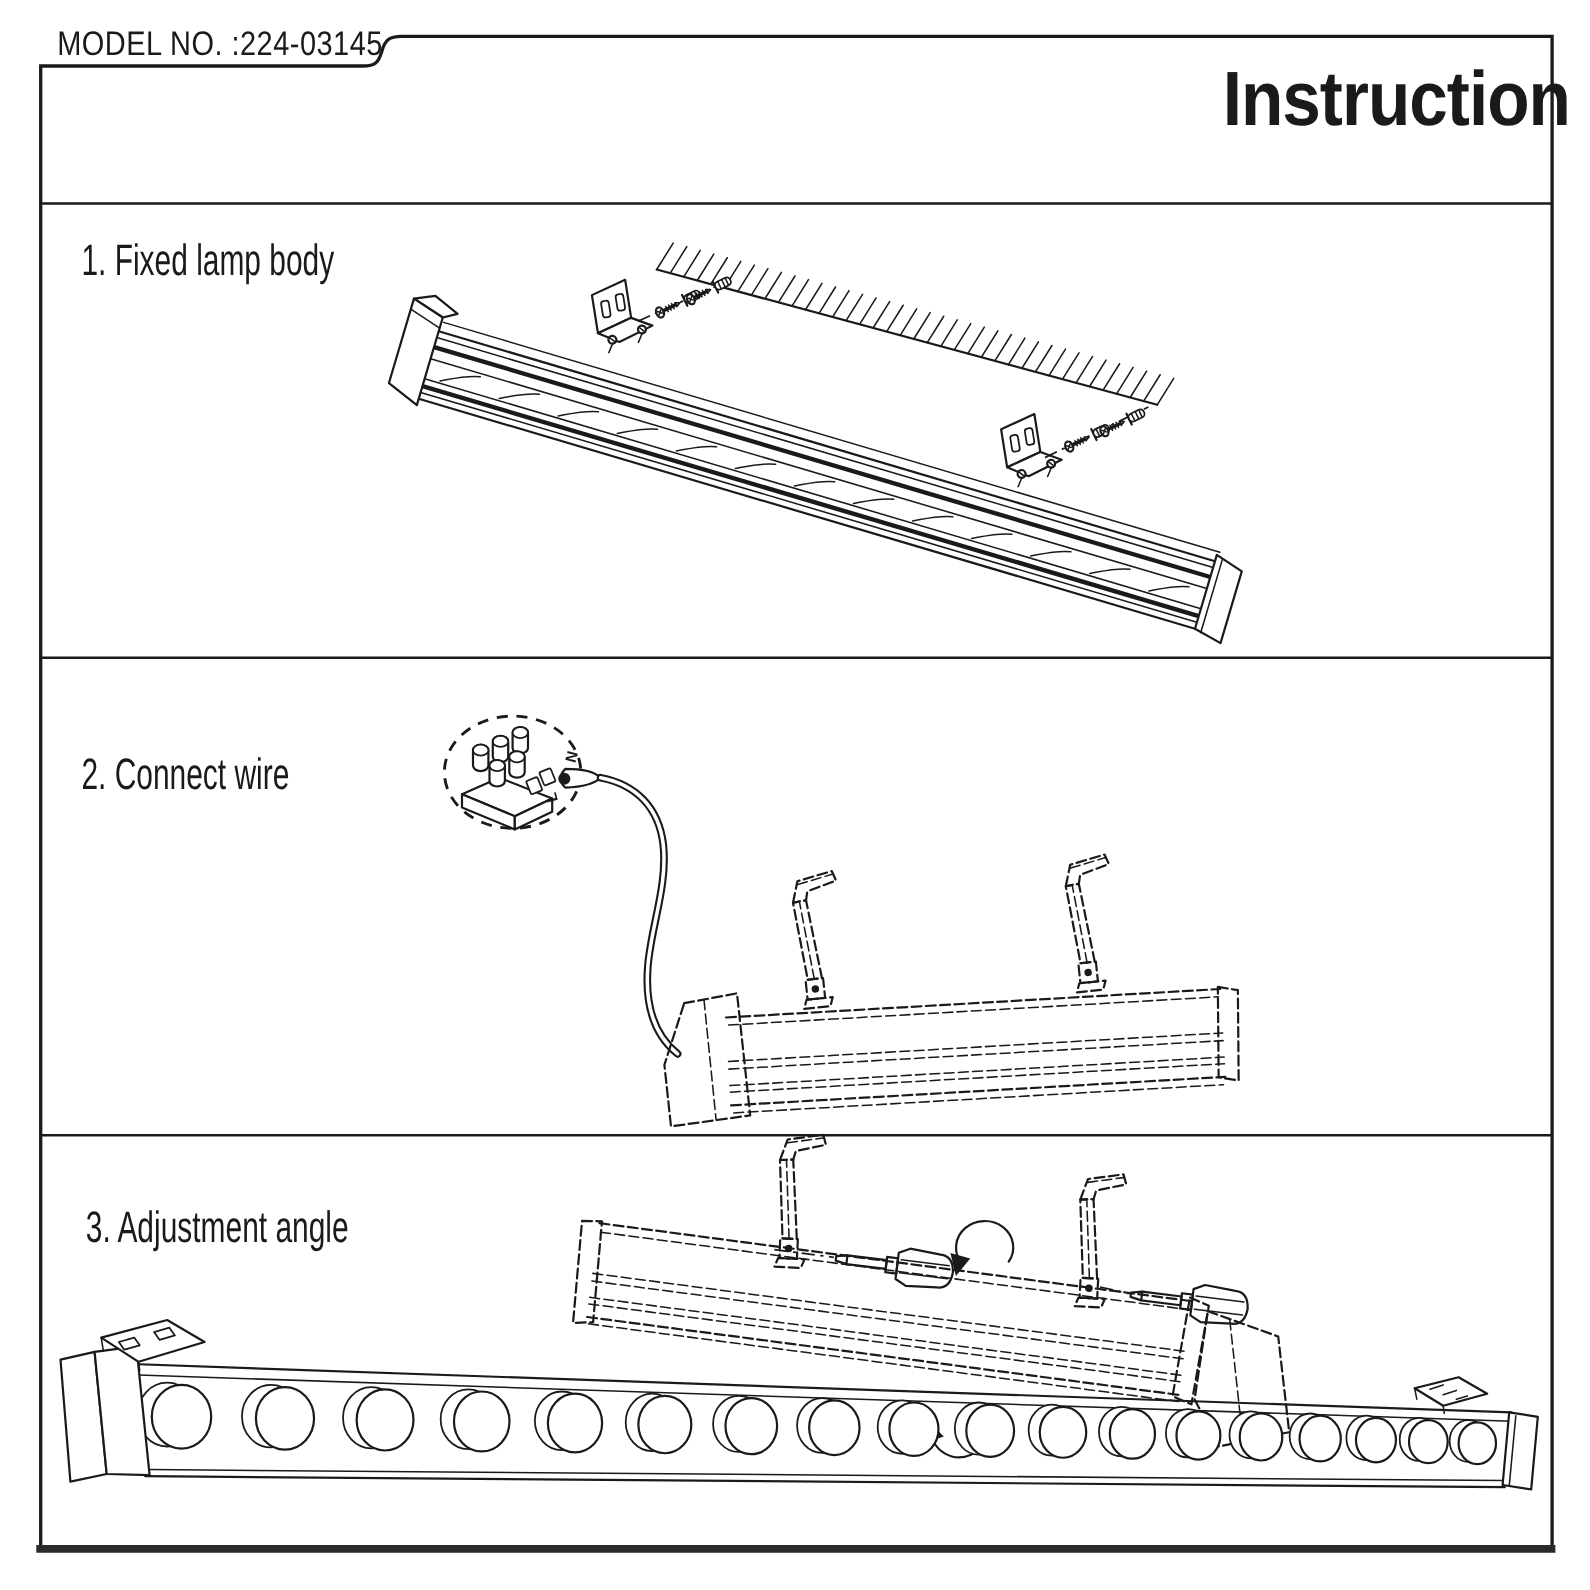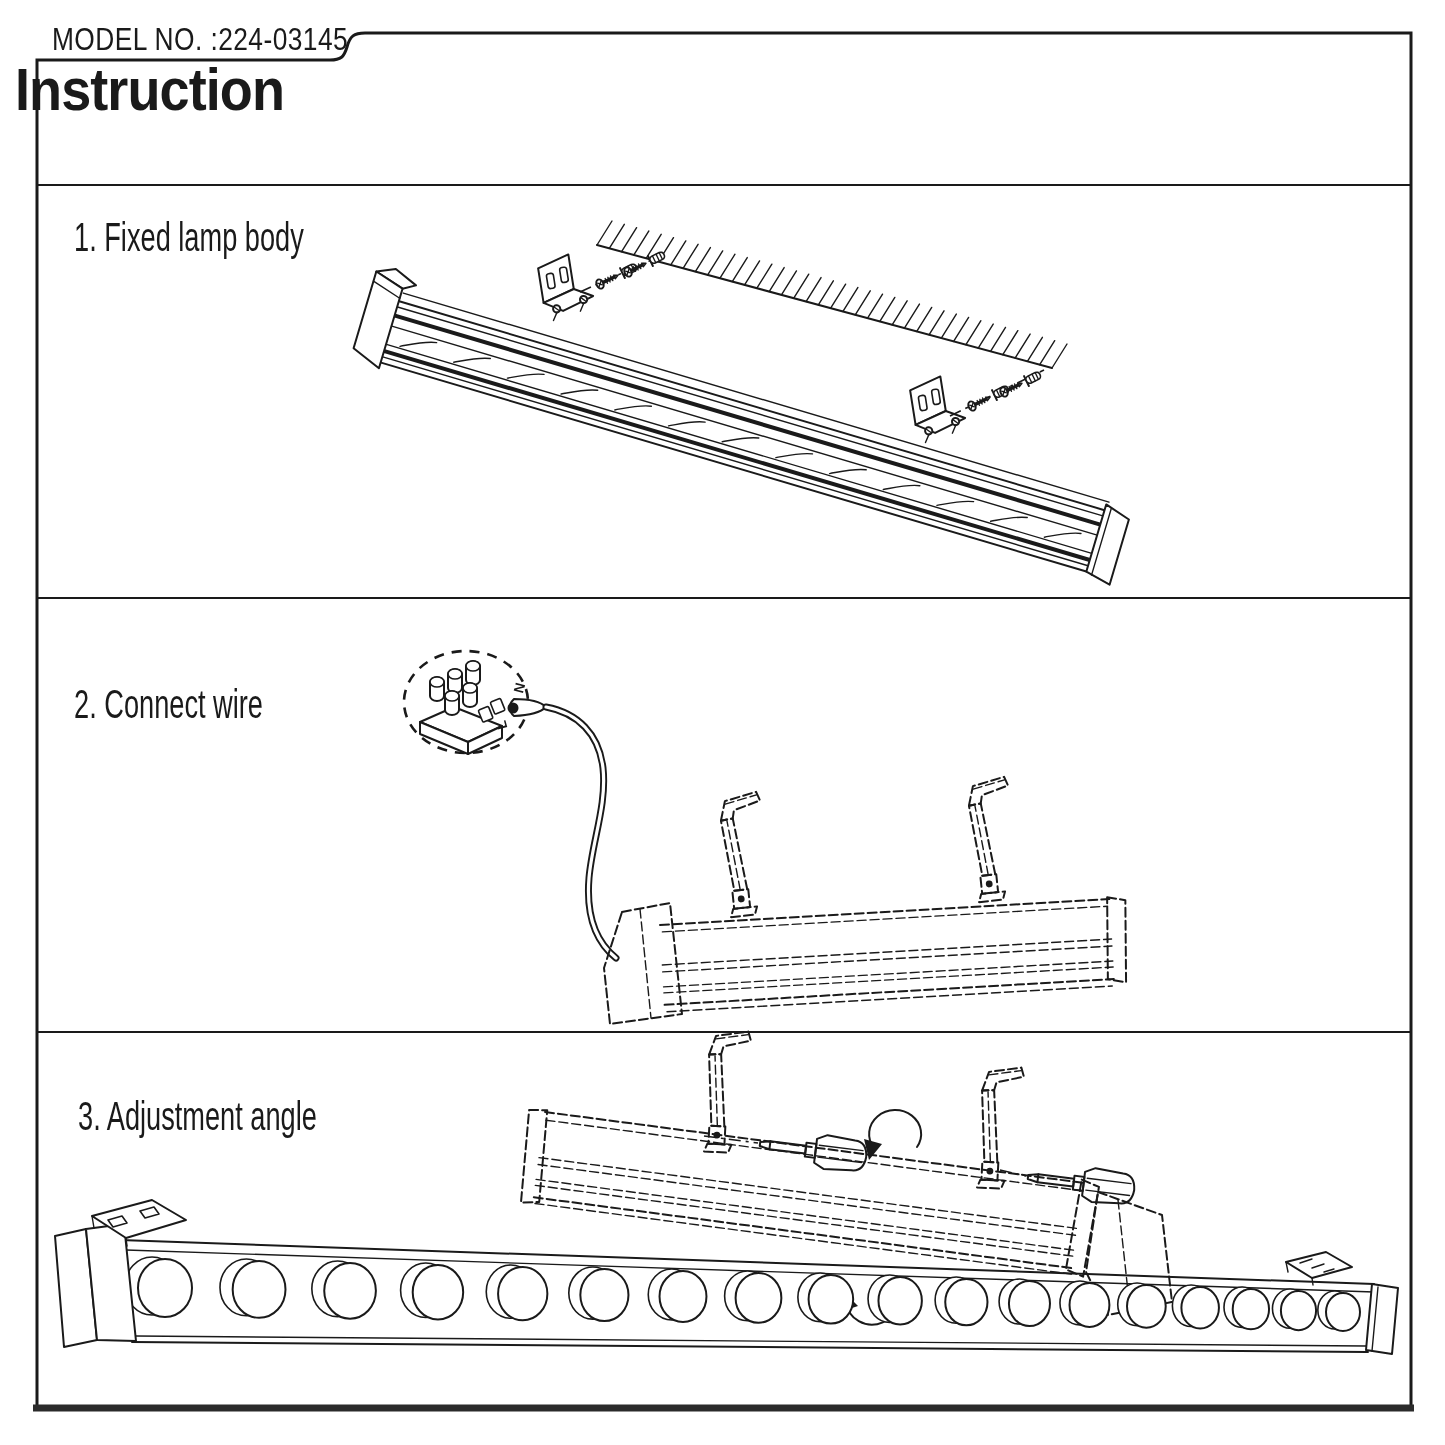--- a/index.html
+++ b/index.html
@@ -1,21 +1,21 @@
 <!DOCTYPE html>
 <html><head>
 <meta charset="utf-8">
 <style>
   html,body{margin:0;padding:0;background:#ffffff;}
   .sheet{position:relative;width:1445px;height:1445px;background:#ffffff;overflow:hidden;
          font-family:"Liberation Sans",sans-serif;color:#1a1a1a;}
   .abs{position:absolute;}
   .model-no{top:22px;left:52px;font-size:31px;line-height:36px;font-weight:400;letter-spacing:.5px;white-space:nowrap;}
   .model-no .cond{display:inline-block;transform:scaleX(.85);transform-origin:left bottom;}
-  .title{top:44px;left:0;right:0;text-align:left;font-size:60px;line-height:92px;font-weight:700;white-space:nowrap;}
+  .title{top:44px;left:0;right:0;text-align:right;font-size:70px;line-height:92px;font-weight:700;white-space:nowrap;}
   .title .cond{display:inline-block;transform:scaleX(.9);transform-origin:center bottom;letter-spacing:-1px;}
   .step-label{font-size:40px;line-height:42px;font-weight:400;white-space:nowrap;}
   .step-label .cond{display:inline-block;transform:scaleX(.68);transform-origin:left bottom;}
   .lbl1{top:216px;left:74px;}
   .lbl2{top:683px;left:74px;text-align:center;}
   .lbl3{top:1095px;left:78px;}
   svg{position:absolute;inset:0;}
   .ln{stroke:#1a1a1a;stroke-width:2;fill:none;stroke-linecap:round;stroke-linejoin:round;}
   .lnth{stroke:#1a1a1a;stroke-width:1.4;fill:none;stroke-linecap:round;stroke-linejoin:round;}
   .hv{stroke:#1a1a1a;stroke-width:4;fill:none;stroke-linecap:round;}

